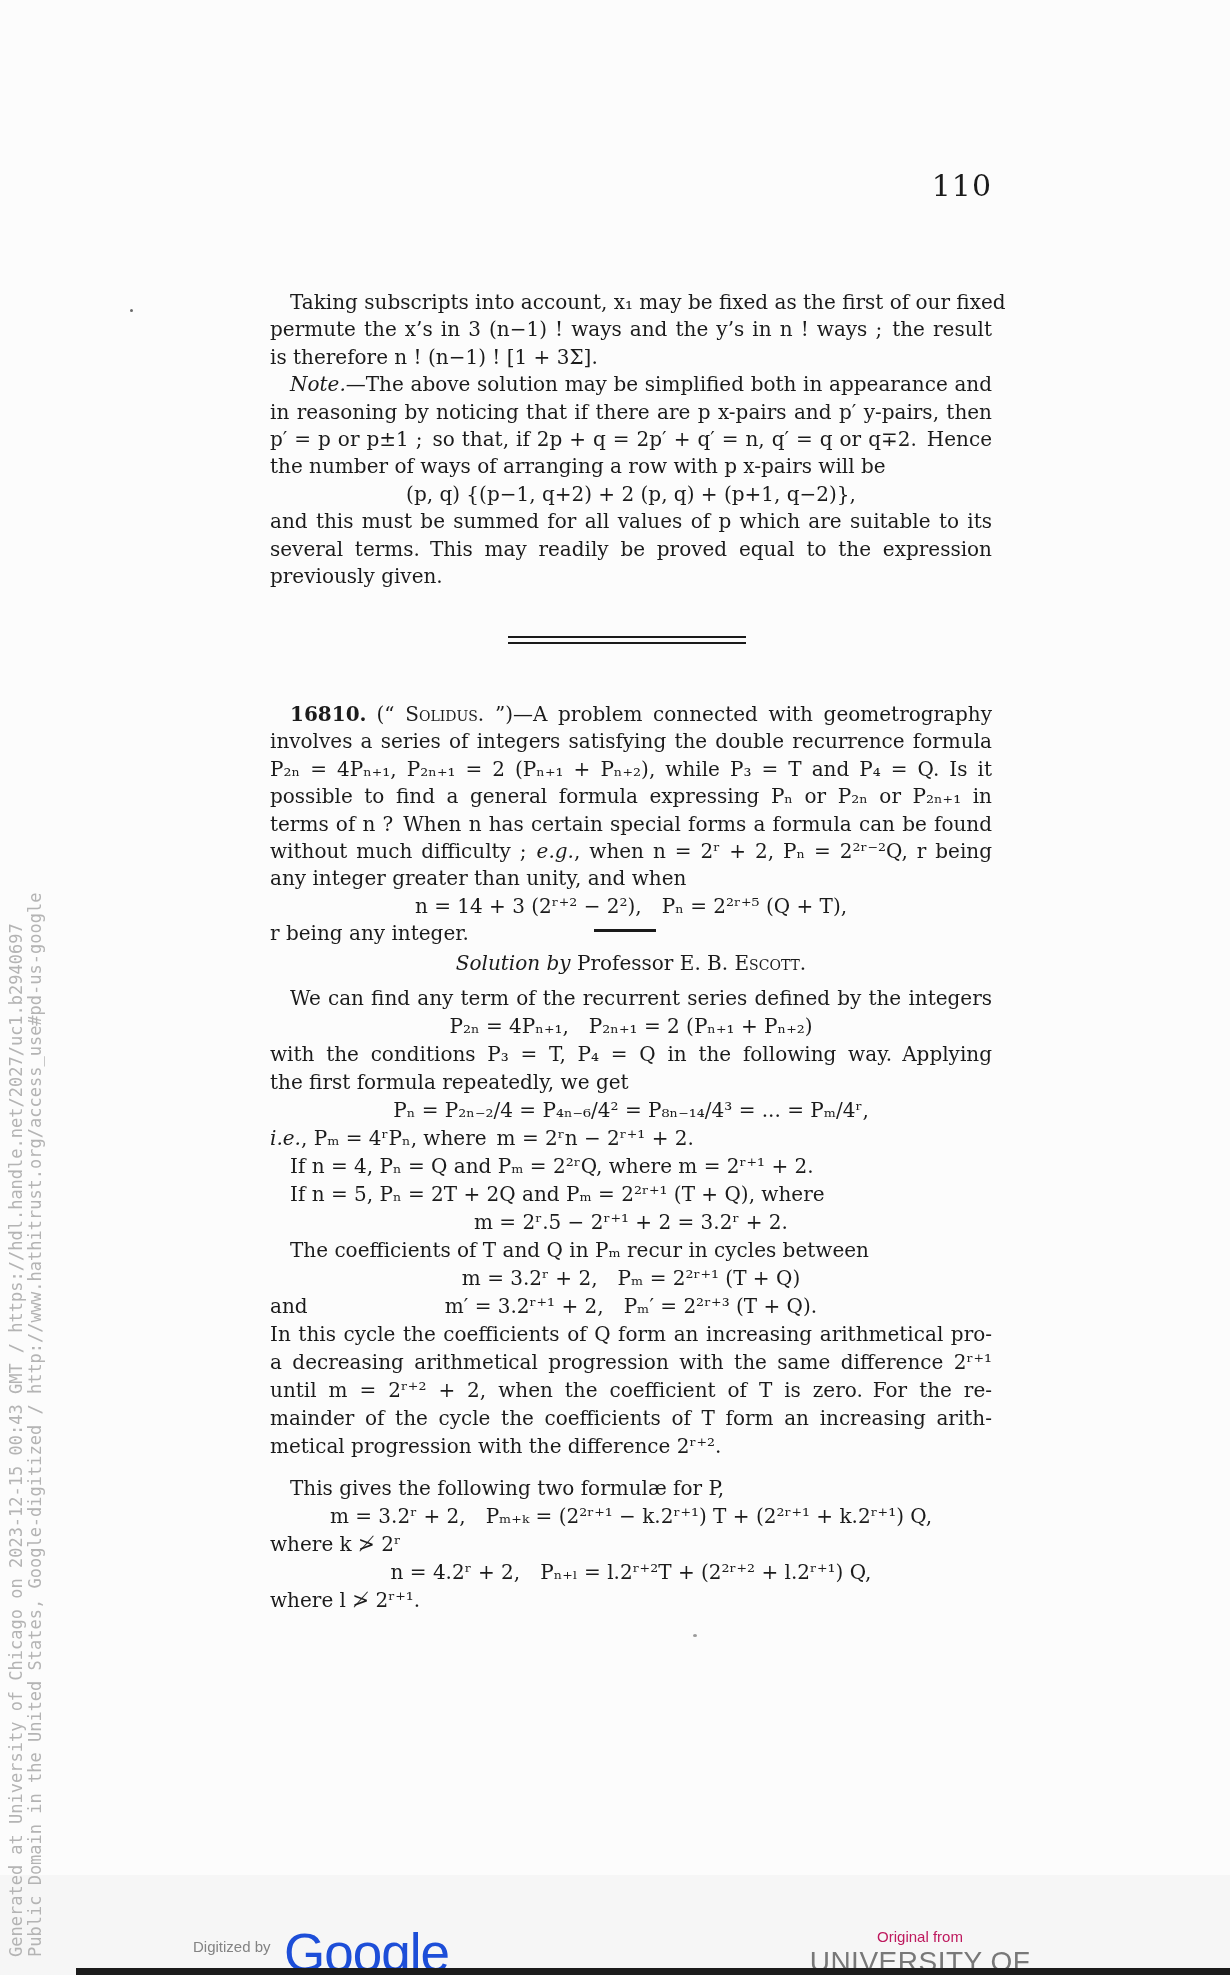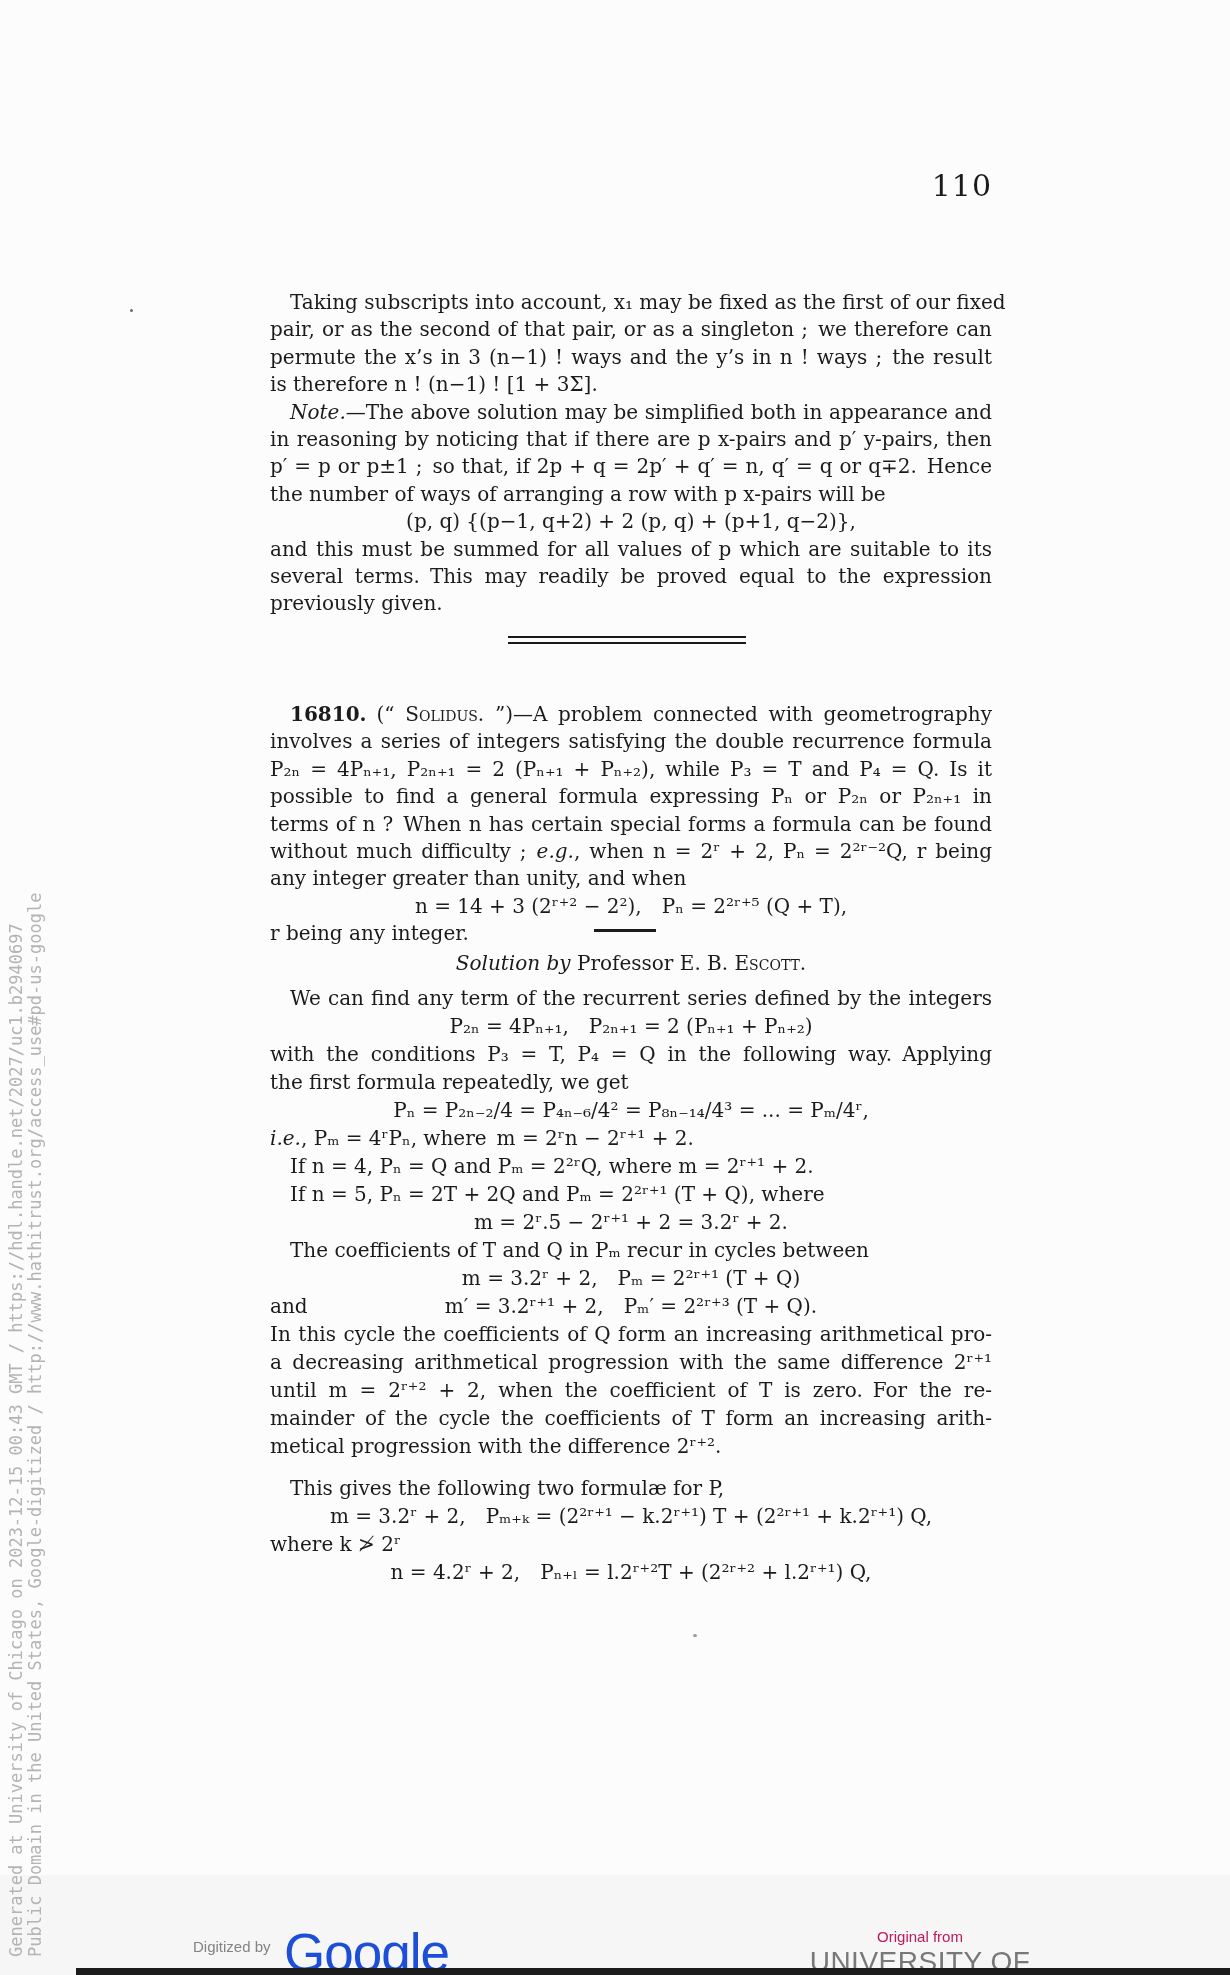--- a/index.html
+++ b/index.html
@@ -74,21 +74,20 @@
 </style>
 </head>
 <body>
 
 <div>
 
   <div class="pagenum">110</div>
 
   <div class="col colA">
     <div class="ln jl in">Taking subscripts into account, x₁ may be fixed as the first of our fixed</div>
-    <div class="ln jl">pair, or as the second of that pair, or as a singleton ; we therefore can</div>
     <div class="ln jl">permute the x’s in 3 (n−1) ! ways and the y’s in n ! ways ; the result</div>
     <div class="ln">is therefore n ! (n−1) ! [1 + 3Σ].</div>
     <div class="ln jl in"><span class="it">Note.</span><span>—The above solution may be simplified both in appearance and</span></div>
     <div class="ln jl">in reasoning by noticing that if there are p x-pairs and p′ y-pairs, then</div>
     <div class="ln jl">p′ = p or p±1 ; so that, if 2p + q = 2p′ + q′ = n, q′ = q or q∓2. Hence</div>
     <div class="ln">the number of ways of arranging a row with p x-pairs will be</div>
     <div class="ln ct">(p, q) {(p−1, q+2) + 2 (p, q) + (p+1, q−2)},</div>
     <div class="ln jl">and this must be summed for all values of p which are suitable to its</div>
     <div class="ln jl">several terms. This may readily be proved equal to the expression</div>
     <div class="ln">previously given.</div>
@@ -127,20 +126,21 @@
     <div class="ln ct rel"><span class="and-left">and</span><span>m′ = 3.2ʳ⁺¹ + 2, Pₘ′ = 2²ʳ⁺³ (T + Q).</span></div>
     <div class="ln jl">In this cycle the coefficients of Q form an increasing arithmetical pro-</div>
     <div class="ln jl">a decreasing arithmetical progression with the same difference 2ʳ⁺¹</div>
     <div class="ln jl">until m = 2ʳ⁺² + 2, when the coefficient of T is zero. For the re-</div>
     <div class="ln jl">mainder of the cycle the coefficients of T form an increasing arith-</div>
     <div class="ln">metical progression with the difference 2ʳ⁺².</div>
     <div class="ln in gap14">This gives the following two formulæ for P,</div>
     <div class="ln ct">m = 3.2ʳ + 2, Pₘ₊ₖ = (2²ʳ⁺¹ − k.2ʳ⁺¹) T + (2²ʳ⁺¹ + k.2ʳ⁺¹) Q,</div>
     <div class="ln">where k ≯ 2ʳ</div>
     <div class="ln ct">n = 4.2ʳ + 2, Pₙ₊ₗ = l.2ʳ⁺²T + (2²ʳ⁺² + l.2ʳ⁺¹) Q,</div>
+    <div class="ln">where l ≯ 2ʳ⁺¹.</div>
   </div>
 
   <div class="speck speck1"></div>
   <div class="speck speck2"></div>
 
   <div class="footband"></div>
   <div class="digitized">Digitized by</div>
   <div class="glogo">Google</div>
   <div class="origfrom">Original from</div>
   <div class="university">UNIVERSITY OF CALIFORNIA</div>

